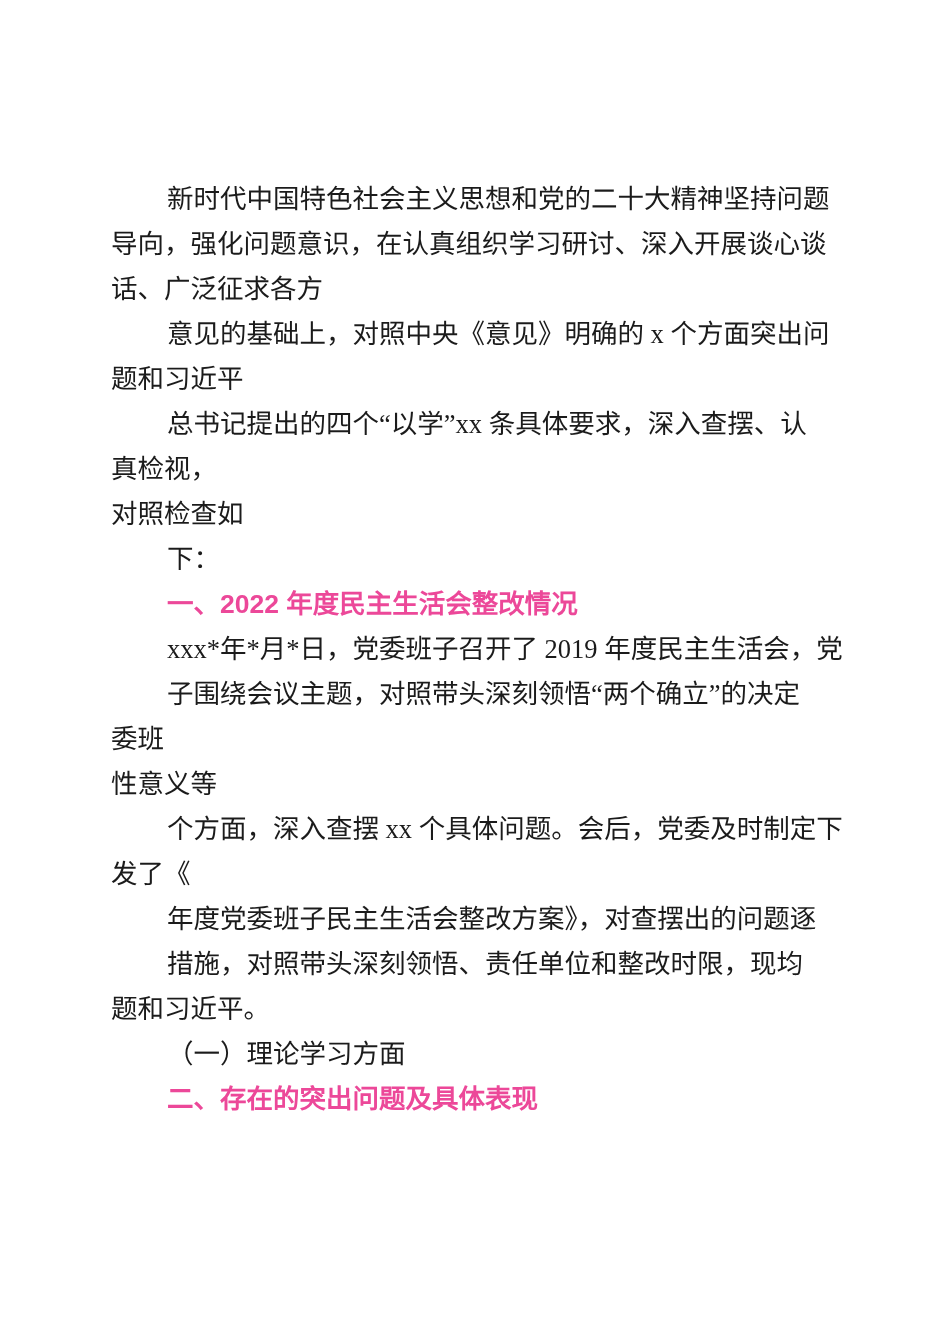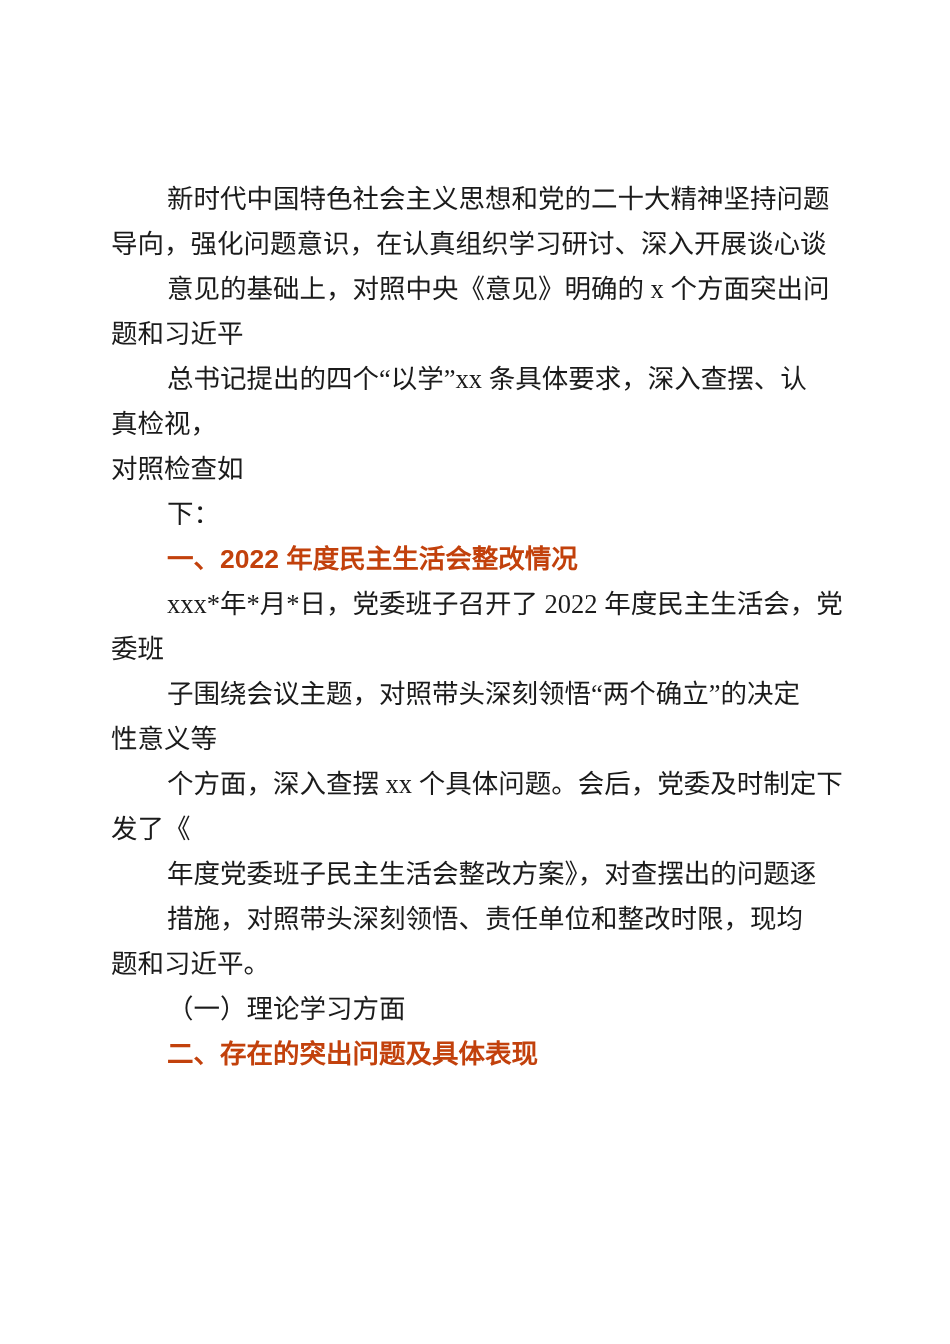--- a/index.html
+++ b/index.html
@@ -29,40 +29,41 @@
     color: #1b1b1b;
     font-family: "Liberation Serif", "DejaVu Serif", serif;
     white-space: nowrap;
   }
   .ind {
     padding-left: 56px;
   }
   .h {
     font-family: "Liberation Sans", "DejaVu Sans", sans-serif;
     font-weight: 700;
-    color: #c2410c;
+    color: #ec4899;
   }
 </style>
 </head>
 <body>
 
 <div class="page">
   <div class="content">
     <div class="line ind">新时代中国特色社会主义思想和党的二十大精神坚持问题</div>
     <div class="line">导向，强化问题意识，在认真组织学习研讨、深入开展谈心谈</div>
+    <div class="line">话、广泛征求各方</div>
     <div class="line ind">意见的基础上，对照中央《意见》明确的 x 个方面突出问</div>
     <div class="line">题和习近平</div>
     <div class="line ind">总书记提出的四个“以学”xx 条具体要求，深入查摆、认</div>
     <div class="line">真检视，</div>
     <div class="line">对照检查如</div>
     <div class="line ind">下：</div>
     <div class="line ind h">一、2022 年度民主生活会整改情况</div>
-    <div class="line ind">xxx*年*月*日，党委班子召开了 2022 年度民主生活会，党</div>
+    <div class="line ind">xxx*年*月*日，党委班子召开了 2019 年度民主生活会，党</div>
+    <div class="line ind">子围绕会议主题，对照带头深刻领悟“两个确立”的决定</div>
     <div class="line">委班</div>
-    <div class="line ind">子围绕会议主题，对照带头深刻领悟“两个确立”的决定</div>
     <div class="line">性意义等</div>
     <div class="line ind">个方面，深入查摆 xx 个具体问题。会后，党委及时制定下</div>
     <div class="line">发了《</div>
     <div class="line ind">年度党委班子民主生活会整改方案》，对查摆出的问题逐</div>
     <div class="line ind">措施，对照带头深刻领悟、责任单位和整改时限，现均</div>
     <div class="line">题和习近平。</div>
     <div class="line ind">（一）理论学习方面</div>
     <div class="line ind h">二、存在的突出问题及具体表现</div>
   </div>
 </div>

